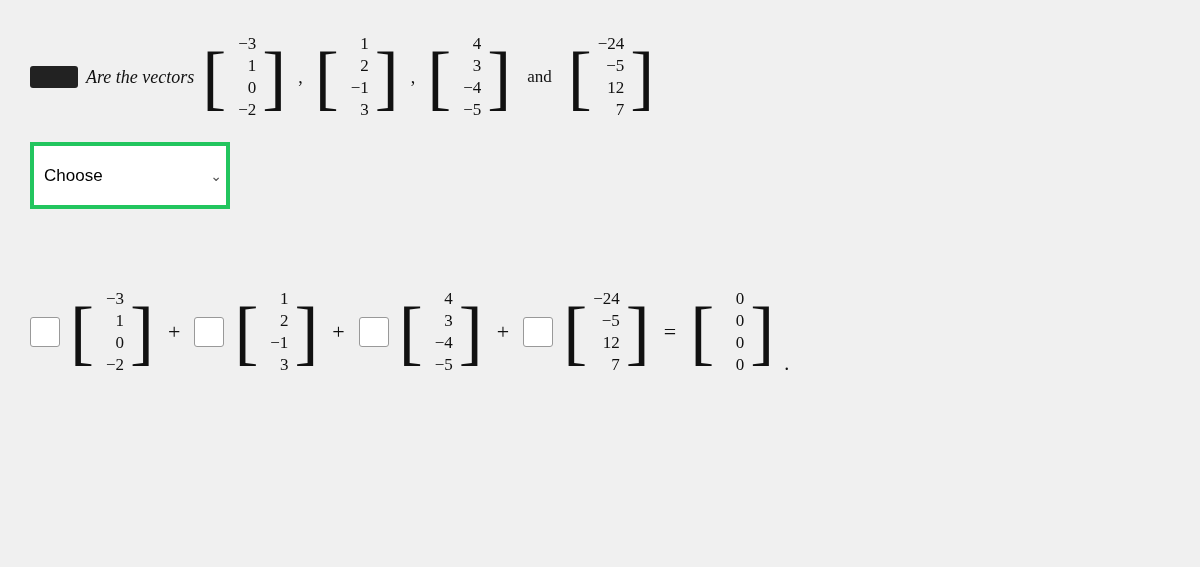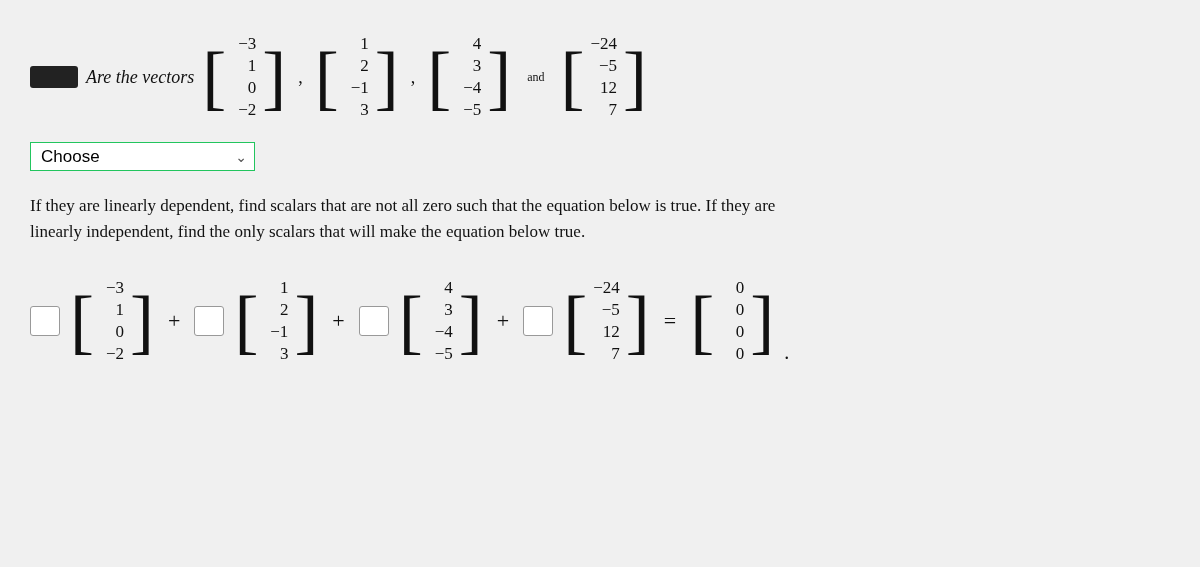--- a/index.html
+++ b/index.html
@@ -75,42 +75,42 @@
       text-align: right;
       font-size: 17px;
     }
 
     .separator {
       font-size: 18px;
       margin: 0 4px;
     }
 
     .and-text {
-      font-size: 12px;
+      font-size: 17px;
       margin: 0 8px;
     }
 
     .linearly-text {
       font-size: 18px;
       margin-left: 8px;
     }
 
     
     .choose-row {
       display: flex;
       align-items: center;
       margin-top: 18px;
     }
 
     .choose-select {
-      border: 1px solid #22c55e;
+      border: 4px solid #22c55e;
       background: #fff;
       font-size: 17px;
-      padding: 4px 10px;
-      width: 225px;
+      padding: 20px 10px;
+      width: 200px;
       appearance: none;
       -webkit-appearance: none;
       cursor: pointer;
     }
 
     .choose-wrapper {
       position: relative;
       display: inline-block;
     }
 
@@ -262,22 +262,21 @@
     <select class="choose-select">
       <option>Choose</option>
       <option>Yes</option>
       <option>No</option>
     </select>
     <span class="chevron-icon">⌄</span>
   </div>
 </div>
 
 <div class="description">
-  <span>If they are linearly dependent, find scalars that are not all zero such that the equation below is true. If they are</span><br>
-  <span>linearly independent, find the only scalars that will make the equation below true.</span>
+  <br>
 </div>
 
 <div class="equation-row">
 
   <input type="text" class="scalar-input" value="" style="">
 
   <div class="matrix-wrap">
     <span class="matrix-bracket-left">[</span>
     <div class="matrix-cols">
       <div class="matrix-row">

